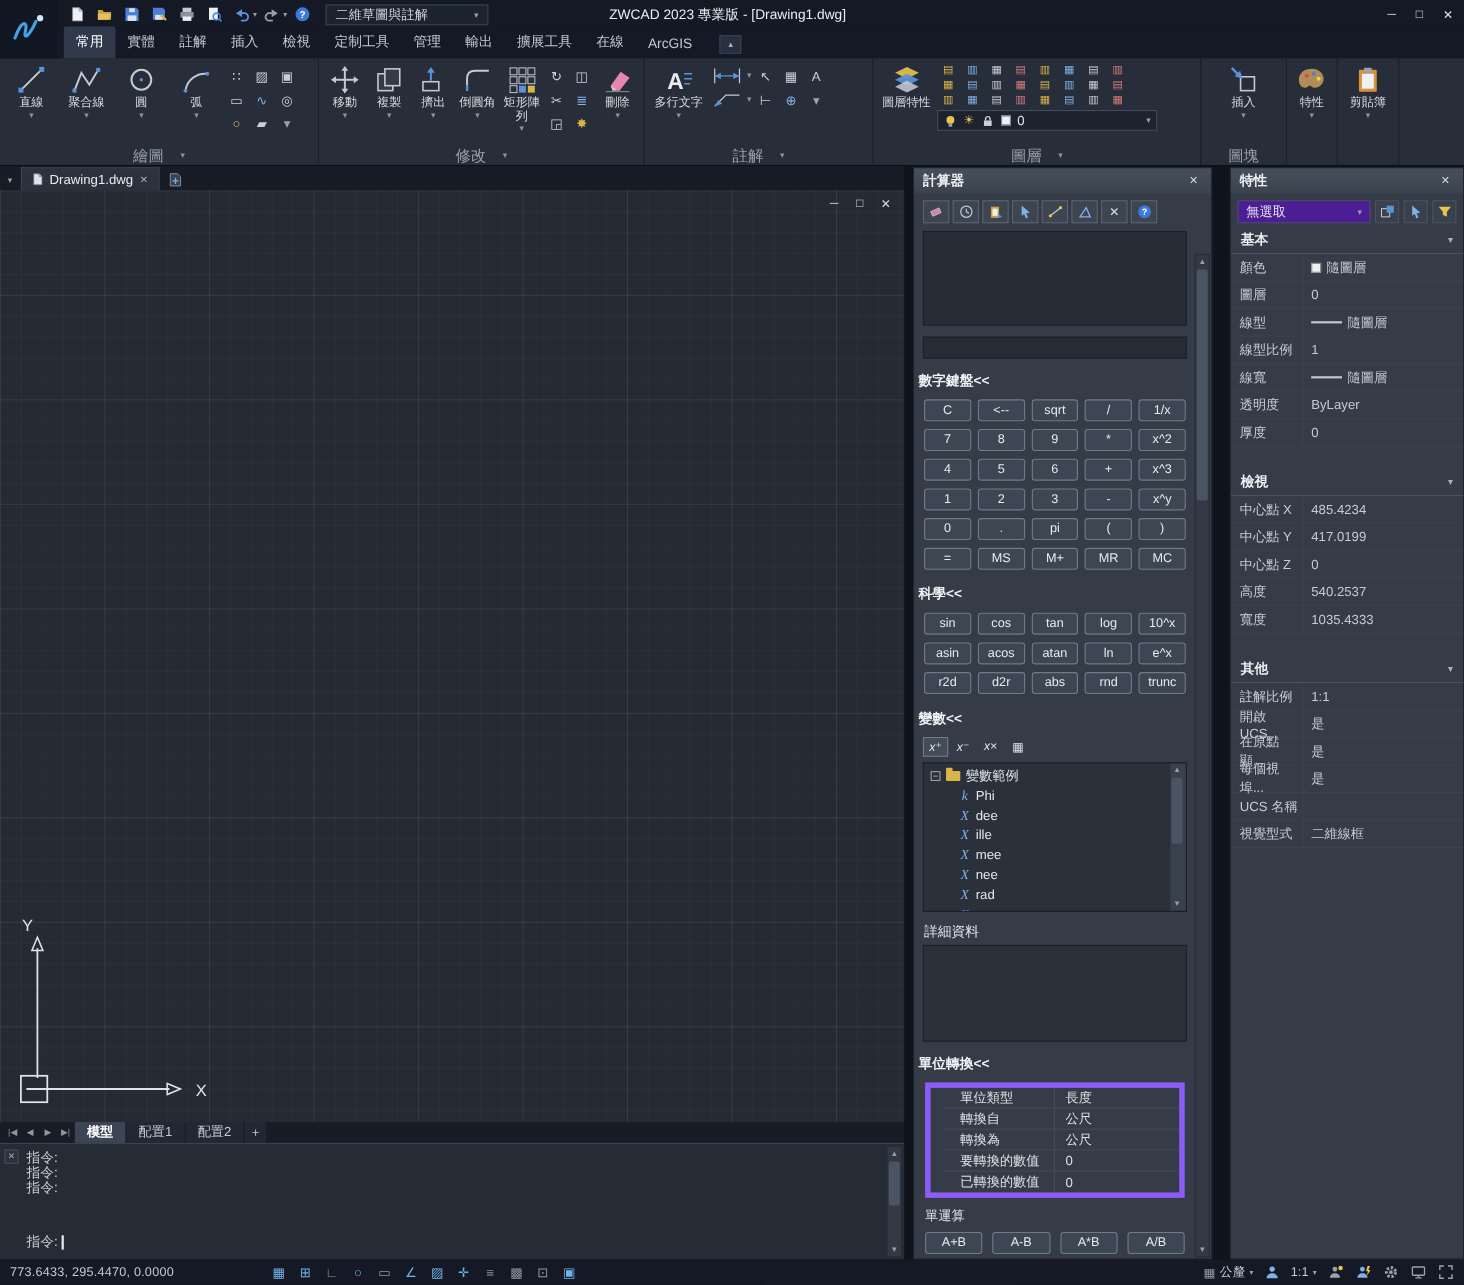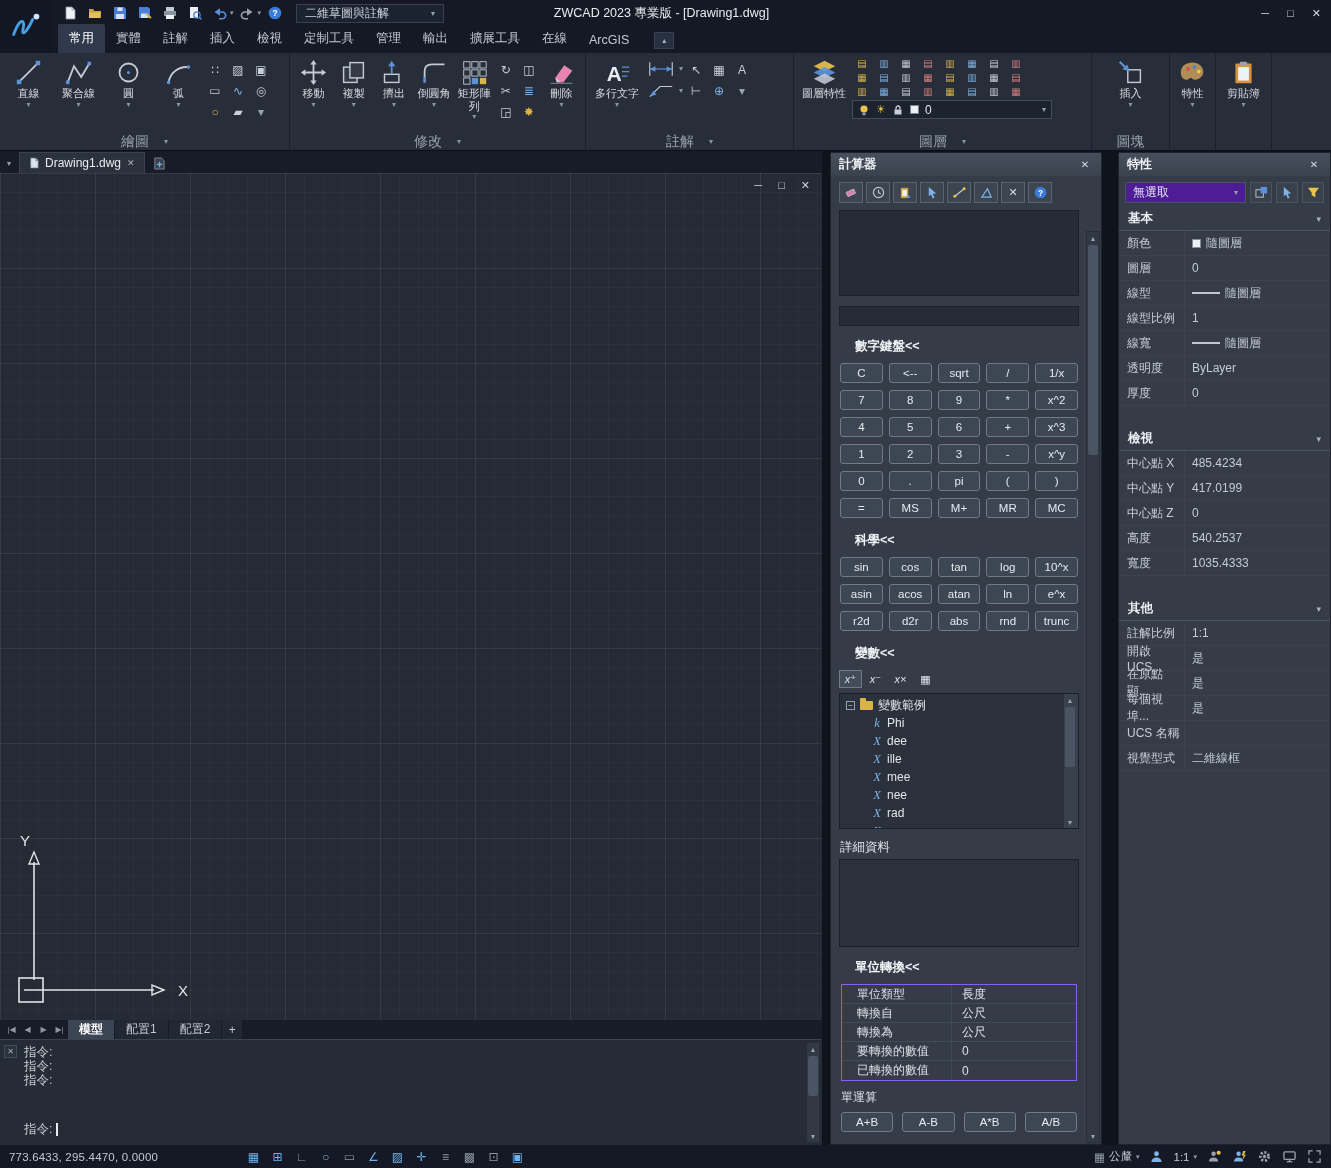--- a/index.html
+++ b/index.html
@@ -96,38 +96,38 @@
   .pal-close{margin-left:auto;width:16px;height:16px;display:flex;align-items:center;justify-content:center;color:#d6dade;font-size:10px;}
   .calc-body{flex:1;position:relative;padding-right:14px;overflow:hidden;}
   .calcscroll{right:1px;top:55px;bottom:1px;}
   .calcscroll .sthumb{top:13px;height:210px;}
 
   .ctools{display:flex;gap:3px;padding:6px 8px 5px;}
   .ctool{width:24px;height:21px;border:1px solid #59626f;background:#3d4551;display:flex;align-items:center;justify-content:center;font-size:11px;color:#d9dde3;}
   .ctool svg{width:13px;height:13px;}
   .cdisplay{height:86px;margin:2px 8px 0;background:#262c35;border:1px solid #1a202a;}
   .cinput{height:20px;margin:10px 8px 0;background:#262c35;border:1px solid #1a202a;}
-  .csec{font-weight:bold;color:#f0f3f6;font-size:12.5px;padding:12px 24px 6px;}
+  .csec{font-weight:bold;color:#f0f3f6;font-size:12.5px;padding:12px 4px 6px;}
   .pad5{display:grid;grid-template-columns:repeat(5,1fr);gap:7px 6px;padding:2px 9px;}
   .ckey{height:20px;background:#3d4754;border:1px solid #707a89;border-radius:3px;color:#e6eaef;font-size:11.5px;display:flex;align-items:center;justify-content:center;}
   .vtools{display:flex;gap:2px;padding:2px 8px 3px;}
   .vtool{width:23px;height:18px;border:1px solid transparent;display:flex;align-items:center;justify-content:center;font-size:11px;color:#dfe3e9;font-style:italic;}
   .vtool.act{border-color:#707a89;background:#434c59;}
   .vtree{height:136px;margin:2px 8px 0;background:#2a313b;border:1px solid #1a202a;position:relative;overflow:hidden;font-size:12px;padding-top:2px;}
   .vtree .vscroll{right:0;top:0;bottom:0;border:none;background:#39414d;}
   .vtree .sthumb{top:13px;height:60px;}
   .trow{display:flex;align-items:center;gap:5px;height:18px;padding-left:6px;color:#e2e6eb;}
   .vrow{padding-left:32px;}
   .vicon{font-style:italic;color:#7fb2e8;font-family:"Liberation Serif","DejaVu Serif",serif;font-size:12.5px;width:10px;text-align:center;}
   .expander{width:9px;height:9px;border:1px solid #98a0ab;color:#cfd5dc;font-size:8px;line-height:7px;display:flex;align-items:center;justify-content:center;background:#2a313b;flex:none;}
   .folder{width:13px;height:9px;background:#d8b44a;position:relative;border-radius:1px;flex:none;}
   .folder::before{content:"";position:absolute;top:-3px;left:0;width:6px;height:3px;background:#d8b44a;border-radius:1px 1px 0 0;}
   .dlabel{padding:10px 9px 3px;font-size:12.5px;color:#dde1e7;}
   .dbox{height:88px;margin:0 8px;background:#2a313b;border:1px solid #1a202a;}
-  .utable{margin:2px 10px 0;border:1px solid #8b5cf6;}
+  .utable{margin:2px 10px 0;border:5px solid #8b5cf6;padding-left:12px;}
   .urow{display:flex;height:19px;border-bottom:1px solid #434b57;align-items:stretch;}
   .urow:last-child{border-bottom:none;}
   .ulabel{width:47%;padding-left:15px;color:#dbe0e6;border-right:1px solid #434b57;display:flex;align-items:center;}
   .uvalue{flex:1;padding-left:10px;color:#dbe0e6;display:flex;align-items:center;}
   .subl{padding:8px 10px 2px;font-size:12px;color:#dde1e7;}
   .topsrow{display:flex;gap:9px;padding:4px 10px;}
   .topkey{flex:1;}
 
   
   .selrow{display:flex;align-items:center;gap:4px;padding:6px 6px 4px;flex:none;}

